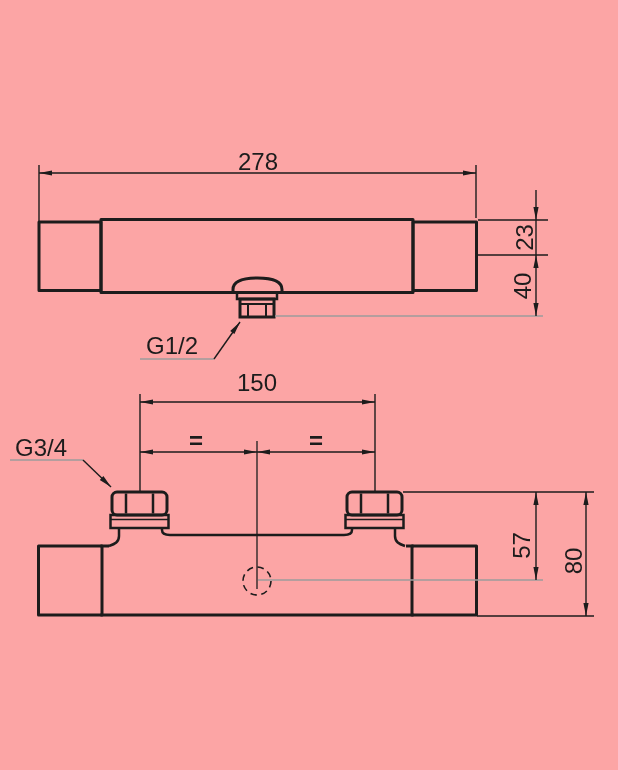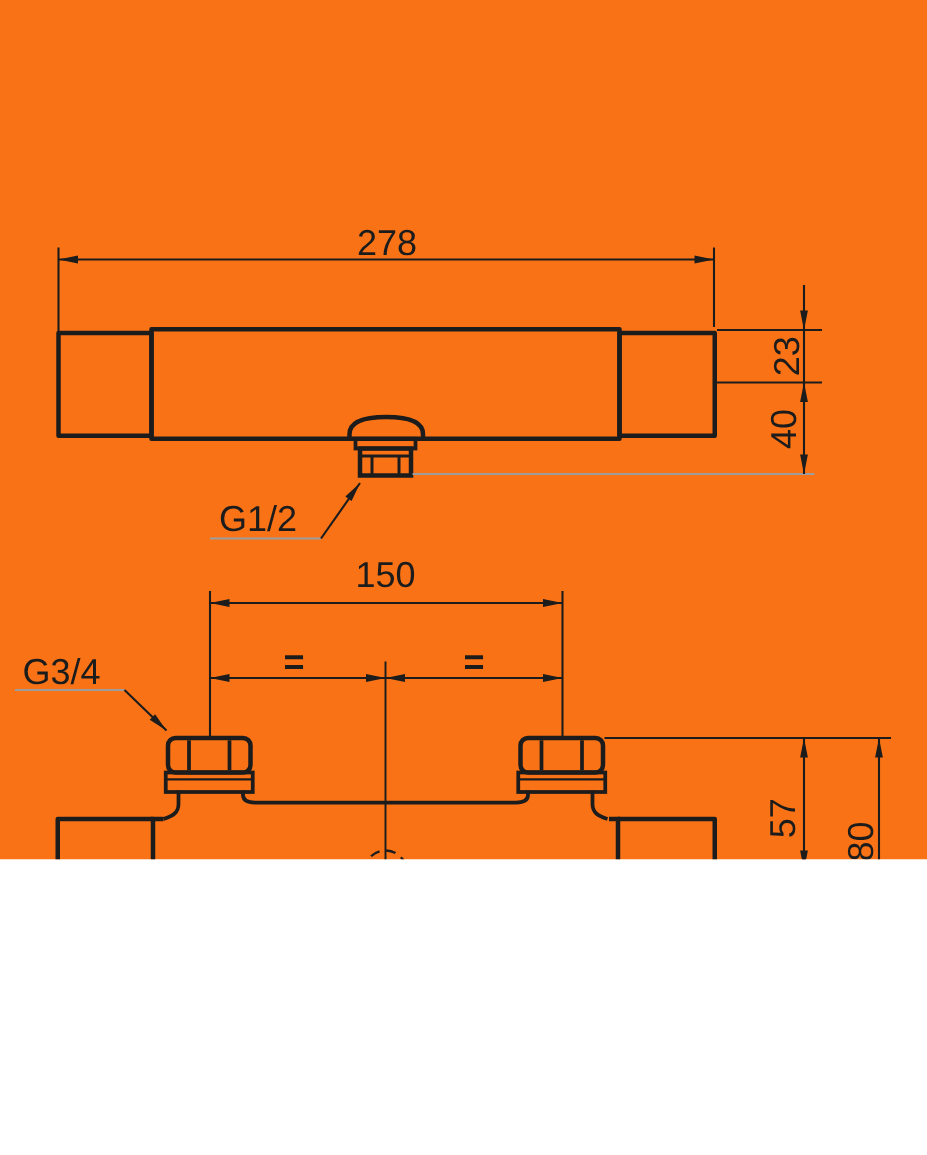--- a/index.html
+++ b/index.html
@@ -3,22 +3,22 @@
 <meta charset="utf-8">
 <style>
   html, body {
     margin: 0;
     padding: 0;
     background: #ffffff;
   }
   .canvas {
     position: relative;
     width: 618px;
-    height: 573px;
-    background: #f97316;
+    height: 770px;
+    background: #fca5a5;
     overflow: hidden;
     font-family: "Liberation Sans", sans-serif;
   }
   svg text {
     font-family: "Liberation Sans", "DejaVu Sans", sans-serif;
     font-size: 24px;
     fill: #1c1c1c;
   }
   svg text.eq {
     font-weight: bold;

